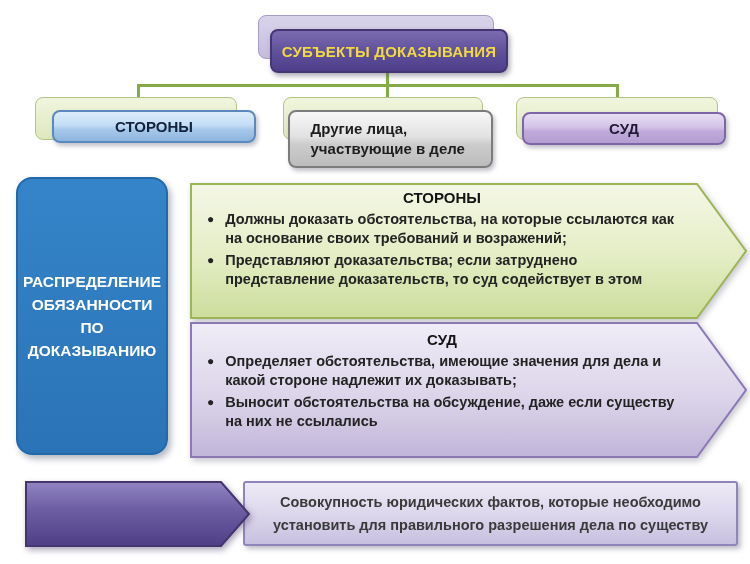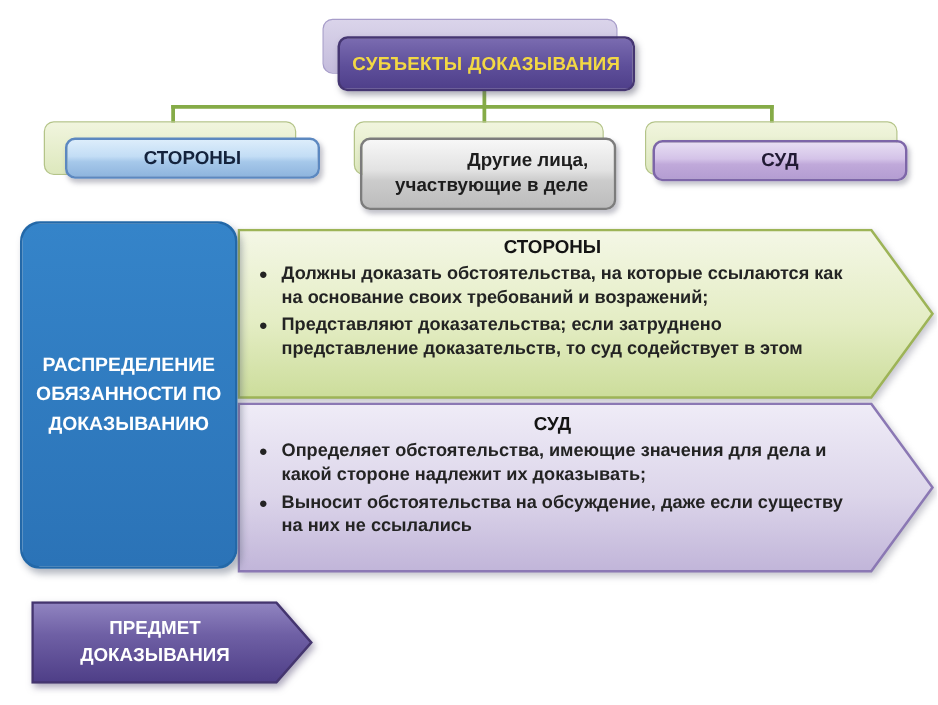--- a/index.html
+++ b/index.html
@@ -3,21 +3,21 @@
 <meta charset="utf-8">
 <style>
   html,body{margin:0;padding:0;background:#ffffff;}
   body{font-family:"Liberation Sans","DejaVu Sans",sans-serif;}
   .page{position:relative;width:750px;height:564px;background:#ffffff;overflow:hidden;}
 
   .abs{position:absolute;}
 
   
   .node{border-radius:8px;display:flex;align-items:center;justify-content:center;
-        text-align:right;font-weight:bold;box-sizing:border-box;}
+        text-align:left;font-weight:bold;box-sizing:border-box;}
   .shadow-node{border-radius:8px;box-sizing:border-box;}
 
   .root-shadow{left:258px;top:15px;width:236px;height:44px;
        background:linear-gradient(180deg,#dad4ea 0%,#c4bcdc 100%);
        border:1.5px solid #a79dc9;}
   .root-node{left:270px;top:29px;width:238px;height:44px;
        background:linear-gradient(180deg,#7a6bb0 0%,#5e4f9a 55%,#4f3f8a 100%);
        border:2px solid #453672;color:#f2d844;font-size:15px;letter-spacing:.2px;
        box-shadow:2px 3px 5px rgba(90,90,110,.5);}
 
@@ -38,21 +38,21 @@
   .node-others .wrap{max-width:160px;}
   .node-court{left:522px;top:112px;width:204px;height:33px;
        background:linear-gradient(180deg,#e7def3 0%,#d4c3e8 45%,#c0a9da 60%,#b49dd2 100%);
        border:2px solid #7d66a8;color:#211a34;font-size:15px;
        box-shadow:2px 3px 4px rgba(100,100,120,.4);}
 
   
   .conn{background:#85ab47;}
 
   
-  .dist-box{left:16px;top:177px;width:174px;height:278px;border-radius:16px;
+  .dist-box{left:16px;top:177px;width:152px;height:278px;border-radius:16px;
        background:linear-gradient(180deg,#3584c9 0%,#2b73b7 100%);
        border:2px solid #2368a8;box-sizing:border-box;
        display:flex;align-items:center;justify-content:center;text-align:center;
        color:#ffffff;font-weight:bold;font-size:15.5px;line-height:1.5;
        box-shadow:3px 4px 6px rgba(90,100,120,.45);z-index:3;}
   .dist-box .wrap{max-width:158px;}
 
   .panel-svg{filter:drop-shadow(2px 3px 3px rgba(110,110,130,.4));}
   .panel-content{z-index:2;color:#232323;}
   .panel-title{text-align:center;font-weight:bold;font-size:15px;color:#141414;
@@ -144,28 +144,28 @@
     <div class="bullet">
       <span class="dot">●</span>
       <span>Определяет обстоятельства, имеющие значения для дела и какой стороне надлежит их доказывать;</span>
     </div>
     <div class="bullet">
       <span class="dot">●</span>
       <span>Выносит обстоятельства на обсуждение, даже если существу на них не ссылались</span>
     </div>
   </div>
 
+  <div class="abs def-box">
+    <span class="wrap">Совокупность юридических фактов, которые необходимо установить для правильного разрешения дела по существу</span>
+  </div>
 
   <svg class="abs" style="left:25px;top:481px;filter:drop-shadow(2px 3px 3px rgba(90,80,120,.5));z-index:2;" width="226" height="66" viewBox="0 0 226 66">
     <defs>
       <linearGradient id="gradArrow" x1="0" y1="0" x2="0" y2="1">
         <stop offset="0" stop-color="#9185c1"></stop>
         <stop offset="0.4" stop-color="#6f60a5"></stop>
         <stop offset="1" stop-color="#4e3e87"></stop>
       </linearGradient>
     </defs>
     <polygon points="1,1 196,1 224,33 196,65 1,65" fill="url(#gradArrow)" stroke="#44356f" stroke-width="2"></polygon>
   </svg>
-  <div class="abs arrow-label">
-    <span class="wrap">ПРЕДМЕТ ДОКАЗЫВАНИЯ</span>
-  </div>
 
 </div>
 
 </body></html>

